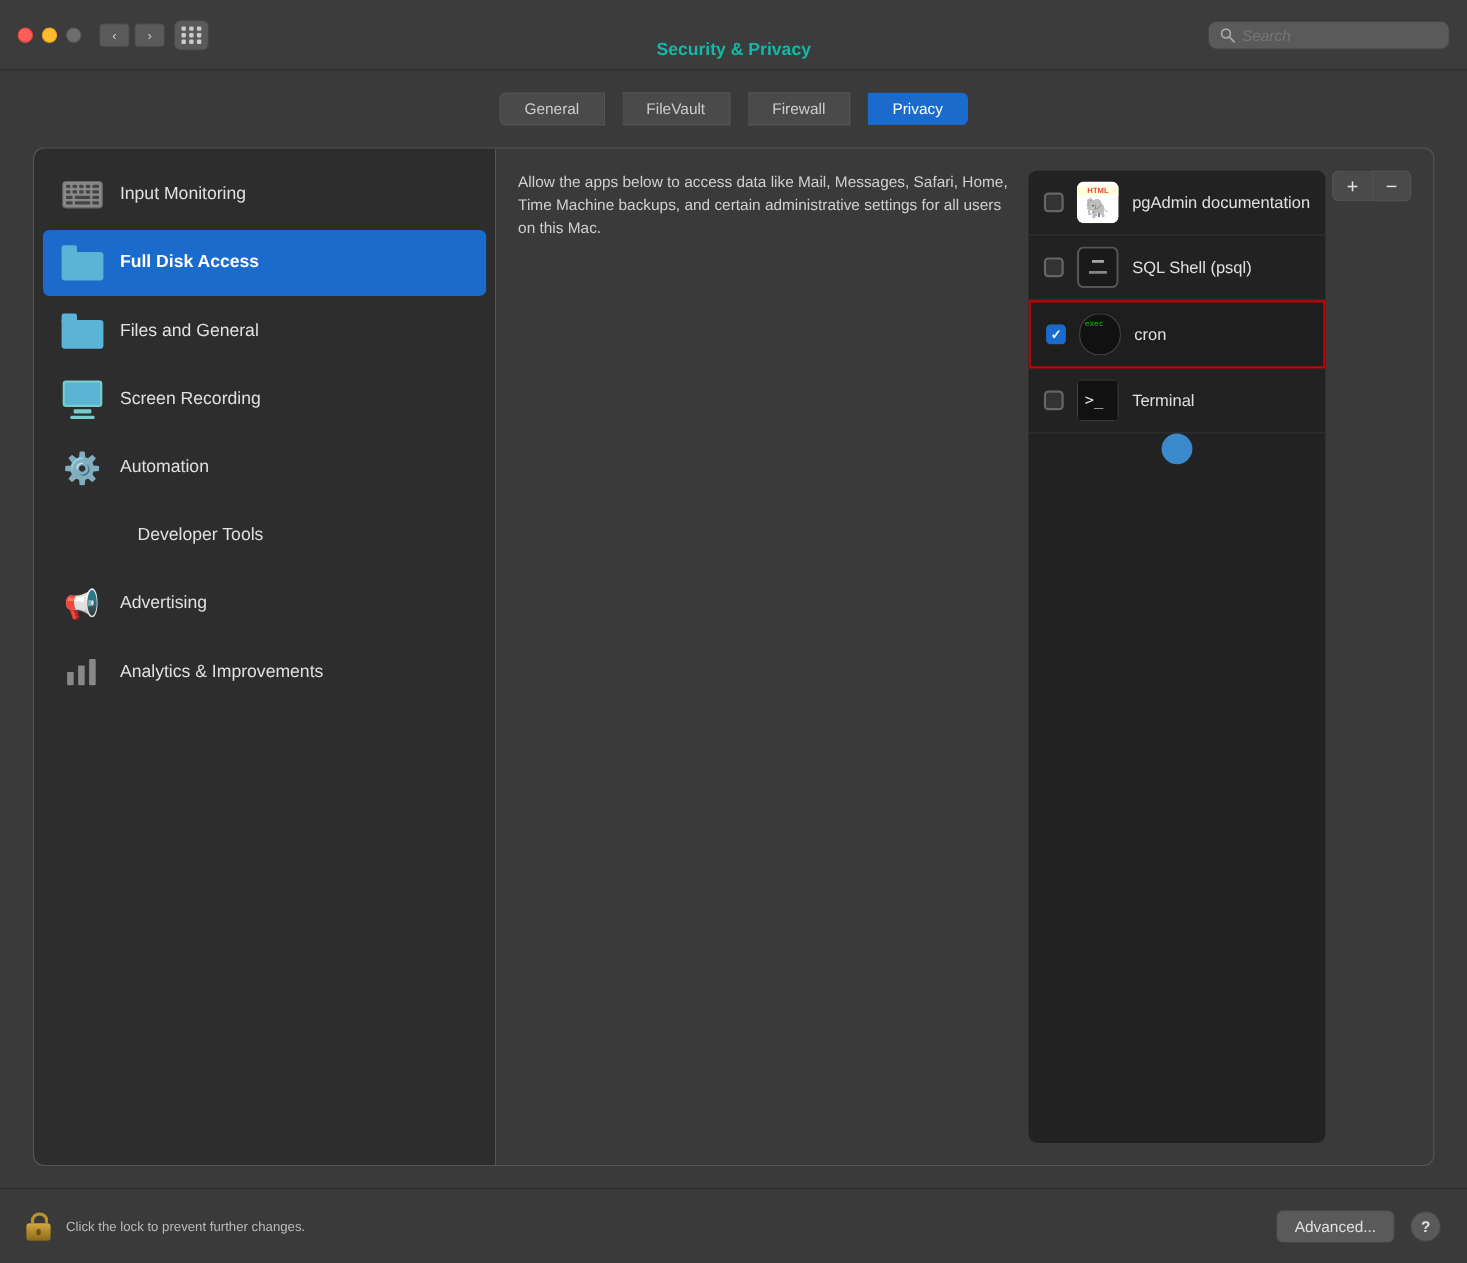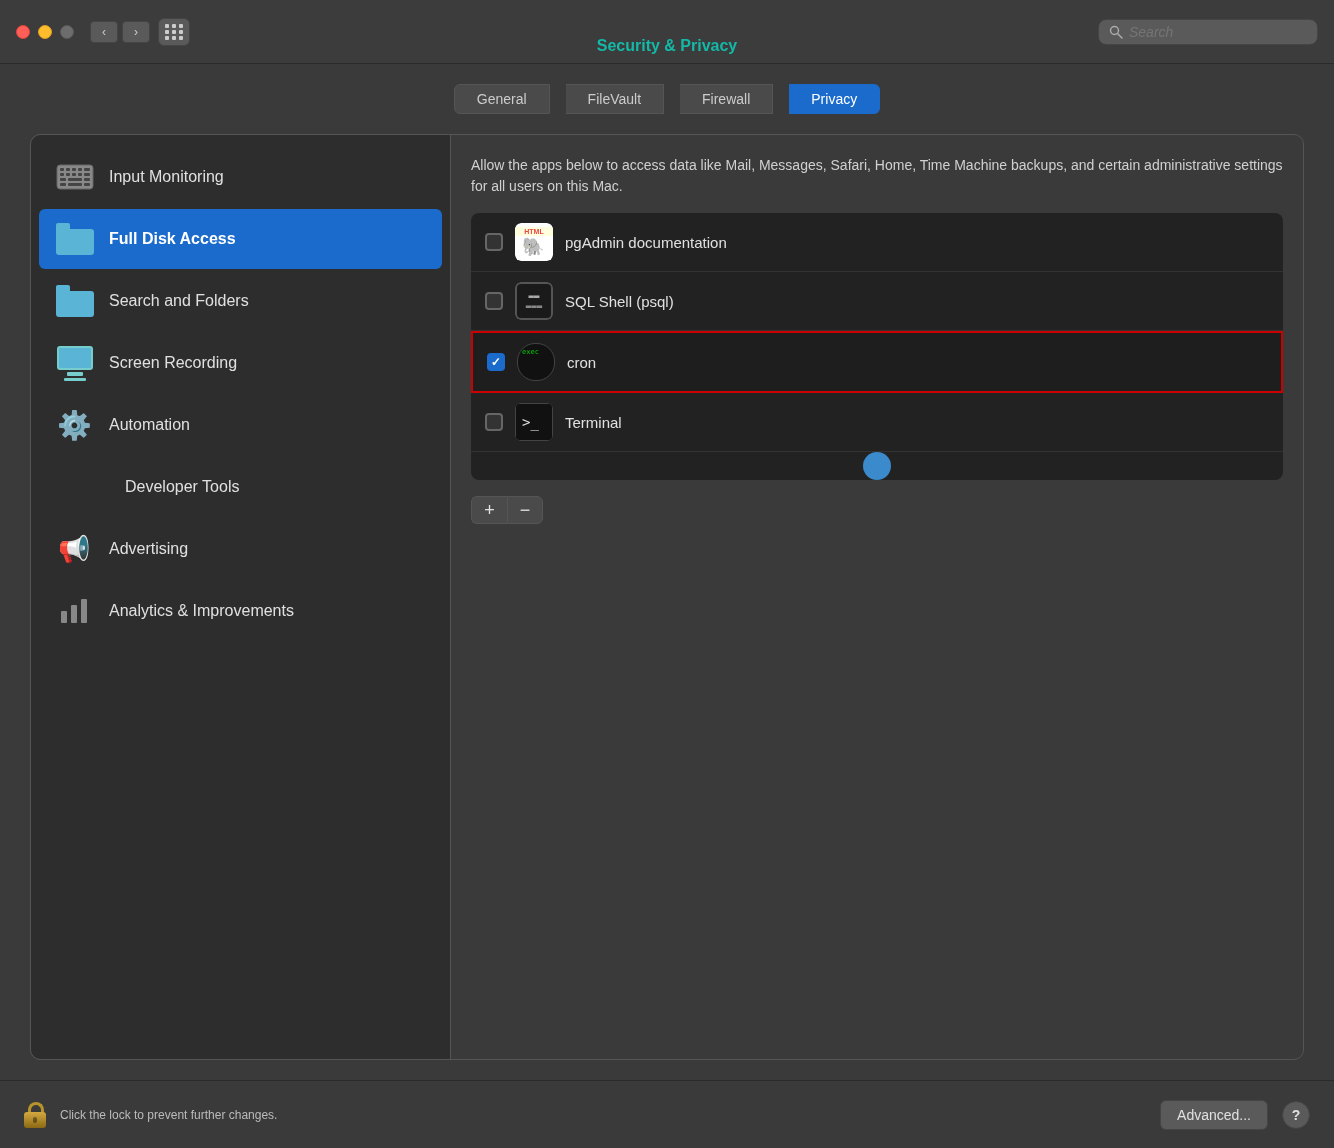--- a/index.html
+++ b/index.html
@@ -267,22 +267,22 @@
     
     .icon-megaphone {
       font-size: 26px;
     }
 
     
     .right-panel {
       flex: 1;
       padding: 20px;
       display: flex;
-      flex-direction: column;
-      gap: 16px;
+      flex-direction: row;
+      gap: 6px;
     }
 
     .description-text {
       color: #d0d0d0;
       font-size: 14px;
       line-height: 1.5;
     }
 
     
     .app-list {
@@ -591,21 +591,21 @@
         <span class="sidebar-label">Full Disk Access</span>
       </div>
 
       <div class="sidebar-item">
         <div class="sidebar-icon">
           <div class="icon-folder" style="width:38px;height:32px;">
             <div class="folder-tab"></div>
             <div class="folder-body"></div>
           </div>
         </div>
-        <span class="sidebar-label">Search and Folders</span>
+        <span class="sidebar-label">Files and General</span>
       </div>
 
       <div class="sidebar-item">
         <div class="sidebar-icon">
           <div class="icon-monitor">
             <div class="monitor-screen" style="background:#5ab4d6;"></div>
             <div class="monitor-stand"></div>
             <div class="monitor-base"></div>
           </div>
         </div>

